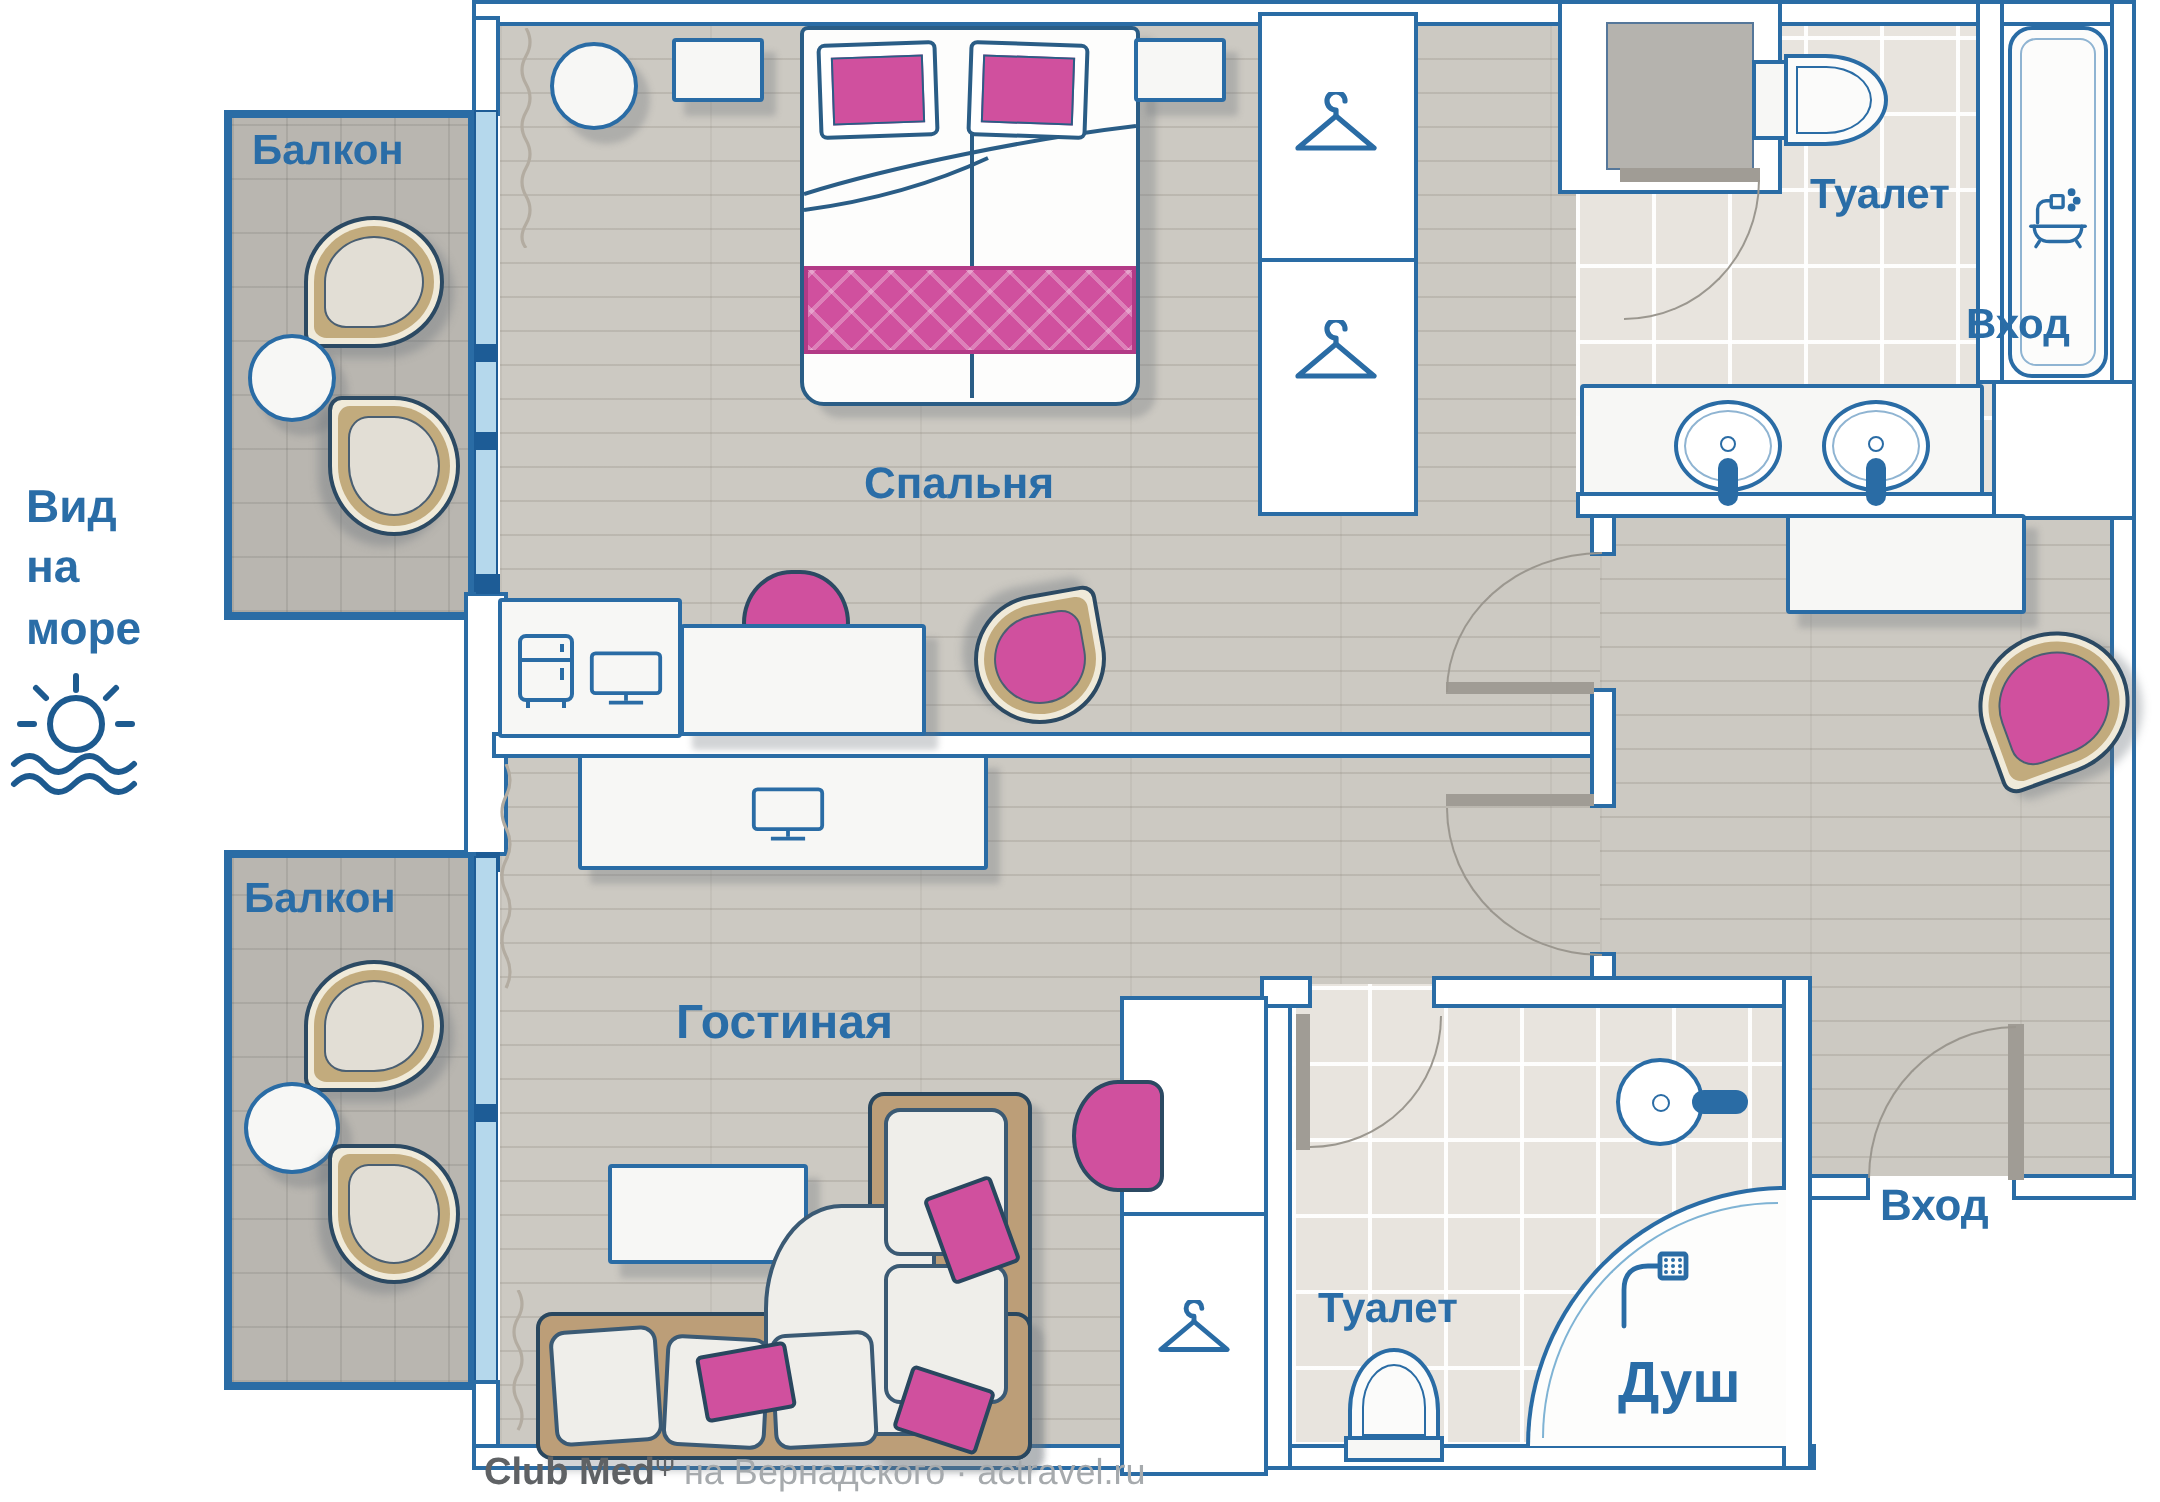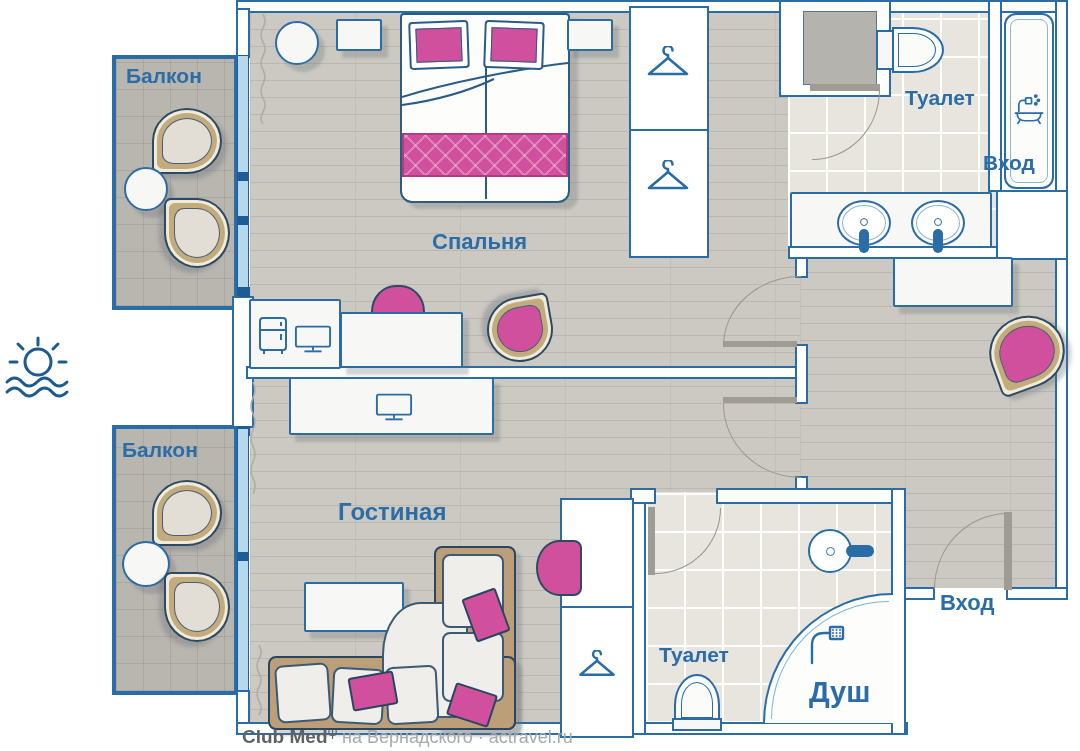--- a/index.html
+++ b/index.html
@@ -277,20 +277,23 @@
     <line x1="14" y1="12" x2="19" y2="17"></line>
     <line x1="54" y1="12" x2="49" y2="17"></line>
     <line x1="6" y1="30" x2="13" y2="30"></line>
     <line x1="55" y1="30" x2="62" y2="30"></line>
     <path d="M3 50 q8 -8 15 0 t15 0 t15 0 t15 0"></path>
     <path d="M3 60 q8 -8 15 0 t15 0 t15 0 t15 0"></path>
   </svg>
 
   <span class="label" style="left:126px;top:62px;font-size:21px;">Балкон</span>
   <span class="label" style="left:122px;top:436px;font-size:21px;">Балкон</span>
+  <span class="label" style="left:13px;top:238px;font-size:23px;">Вид
+на
+море</span>
   <span class="label" style="left:432px;top:227px;font-size:22px;">Спальня</span>
   <span class="label" style="left:338px;top:496px;font-size:24px;">Гостиная</span>
   <span class="label" style="left:905px;top:84px;font-size:21px;">Туалет</span>
   <span class="label" style="left:983px;top:149px;font-size:21px;z-index:5;">Вход</span>
   <span class="label" style="left:659px;top:641px;font-size:21px;">Туалет</span>
   <span class="label" style="left:809px;top:673px;font-size:29px;z-index:5;">Душ</span>
   <span class="label" style="left:940px;top:588px;font-size:22px;z-index:5;">Вход</span>
 
   <div class="abs" style="left:242px;top:726px;z-index:6;white-space:nowrap;">
     <span class="brand">Club Med</span><span class="trident">Ψ</span>

